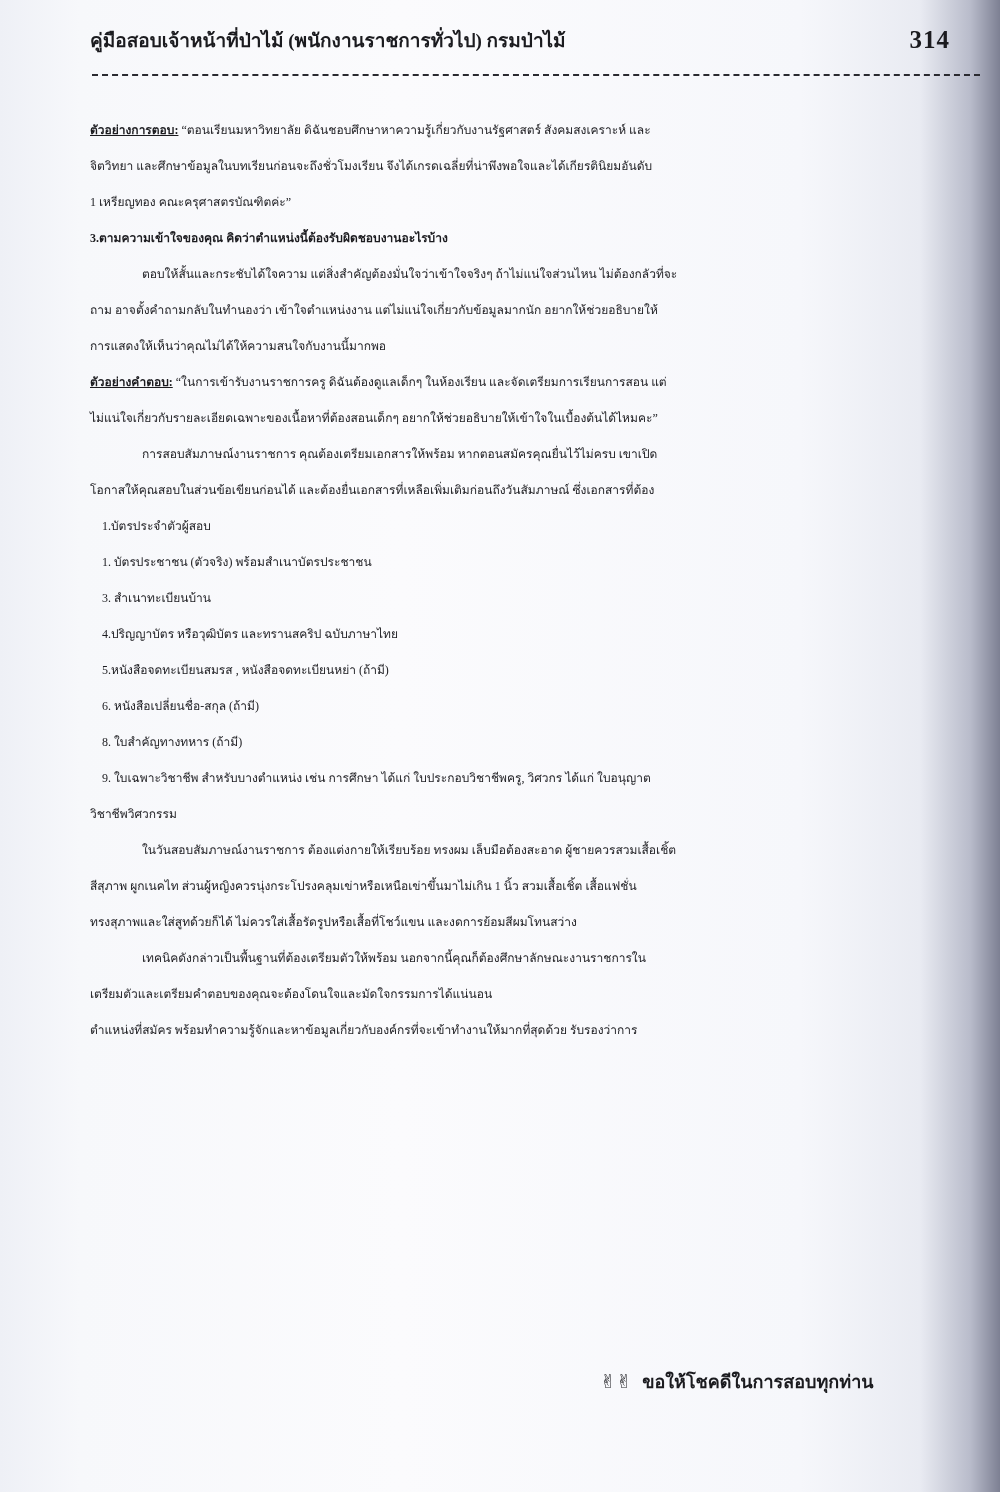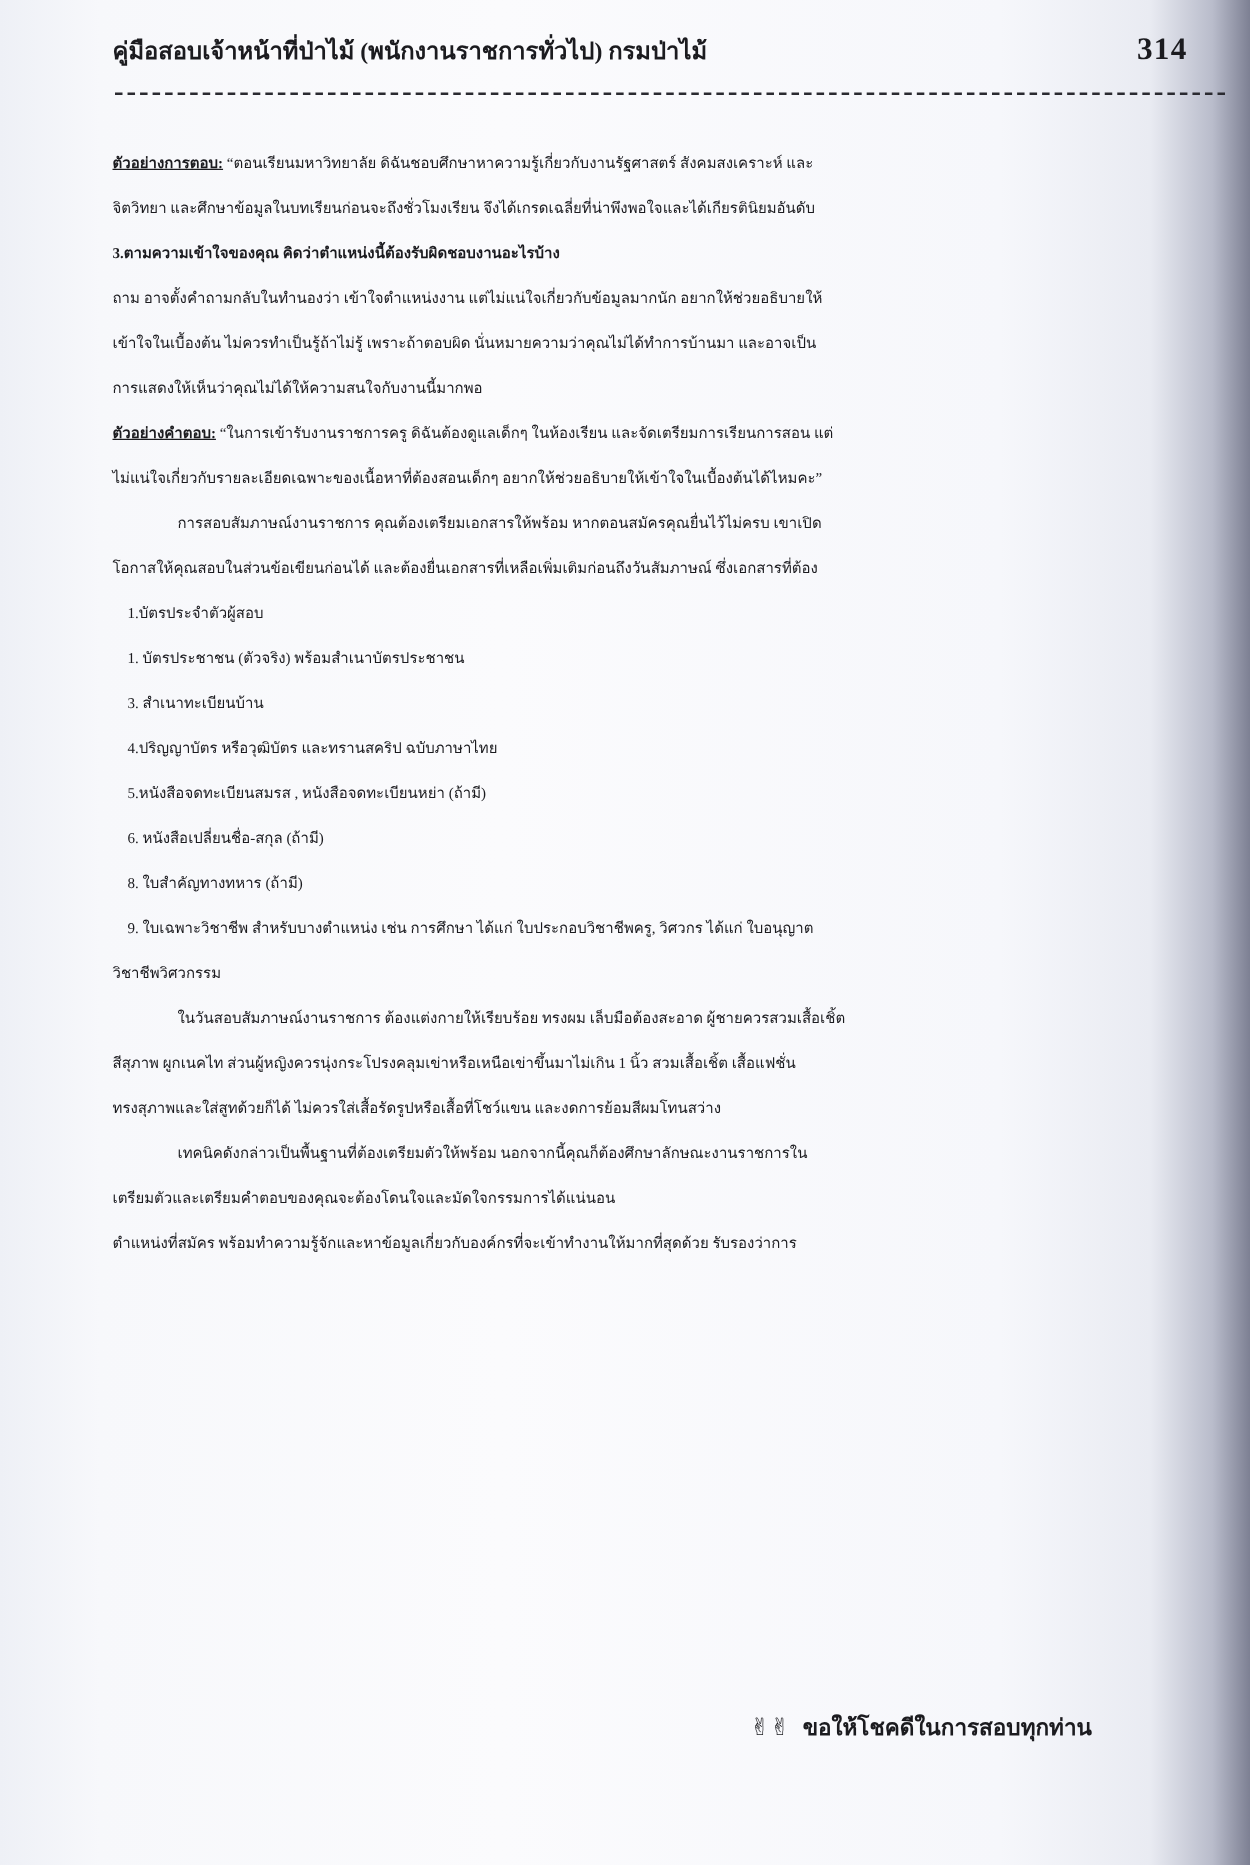--- a/index.html
+++ b/index.html
@@ -49,26 +49,27 @@
 
   <div class="separator"></div>
 
   <div class="content">
 
     <div>
       <div class="line">
         <span class="label-u">ตัวอย่างการตอบ:</span><span> “ตอนเรียนมหาวิทยาลัย ดิฉันชอบศึกษาหาความรู้เกี่ยวกับงานรัฐศาสตร์ สังคมสงเคราะห์ และ</span>
       </div>
       <div class="line">จิตวิทยา และศึกษาข้อมูลในบทเรียนก่อนจะถึงชั่วโมงเรียน จึงได้เกรดเฉลี่ยที่น่าพึงพอใจและได้เกียรตินิยมอันดับ</div>
+      <div class="line">1 เหรียญทอง คณะครุศาสตรบัณฑิตค่ะ”</div>
     </div>
 
     <div>
       <div class="line bold">3.ตามความเข้าใจของคุณ คิดว่าตำแหน่งนี้ต้องรับผิดชอบงานอะไรบ้าง</div>
+      <div class="line indent">ตอบให้สั้นและกระชับได้ใจความ แต่สิ่งสำคัญต้องมั่นใจว่าเข้าใจจริงๆ ถ้าไม่แน่ใจส่วนไหน ไม่ต้องกลัวที่จะ</div>
       <div class="line">ถาม อาจตั้งคำถามกลับในทำนองว่า เข้าใจตำแหน่งงาน แต่ไม่แน่ใจเกี่ยวกับข้อมูลมากนัก อยากให้ช่วยอธิบายให้</div>
-      <div class="line">เข้าใจในเบื้องต้น  ไม่ควรทำเป็นรู้ถ้าไม่รู้ เพราะถ้าตอบผิด นั่นหมายความว่าคุณไม่ได้ทำการบ้านมา และอาจเป็น</div>
       <div class="line">การแสดงให้เห็นว่าคุณไม่ได้ให้ความสนใจกับงานนี้มากพอ</div>
     </div>
 
     <div>
       <div class="line">
         <span class="label-u">ตัวอย่างคำตอบ:</span><span> “ในการเข้ารับงานราชการครู ดิฉันต้องดูแลเด็กๆ ในห้องเรียน และจัดเตรียมการเรียนการสอน แต่</span>
       </div>
       <div class="line">ไม่แน่ใจเกี่ยวกับรายละเอียดเฉพาะของเนื้อหาที่ต้องสอนเด็กๆ อยากให้ช่วยอธิบายให้เข้าใจในเบื้องต้นได้ไหมคะ”</div>
     </div>
 

